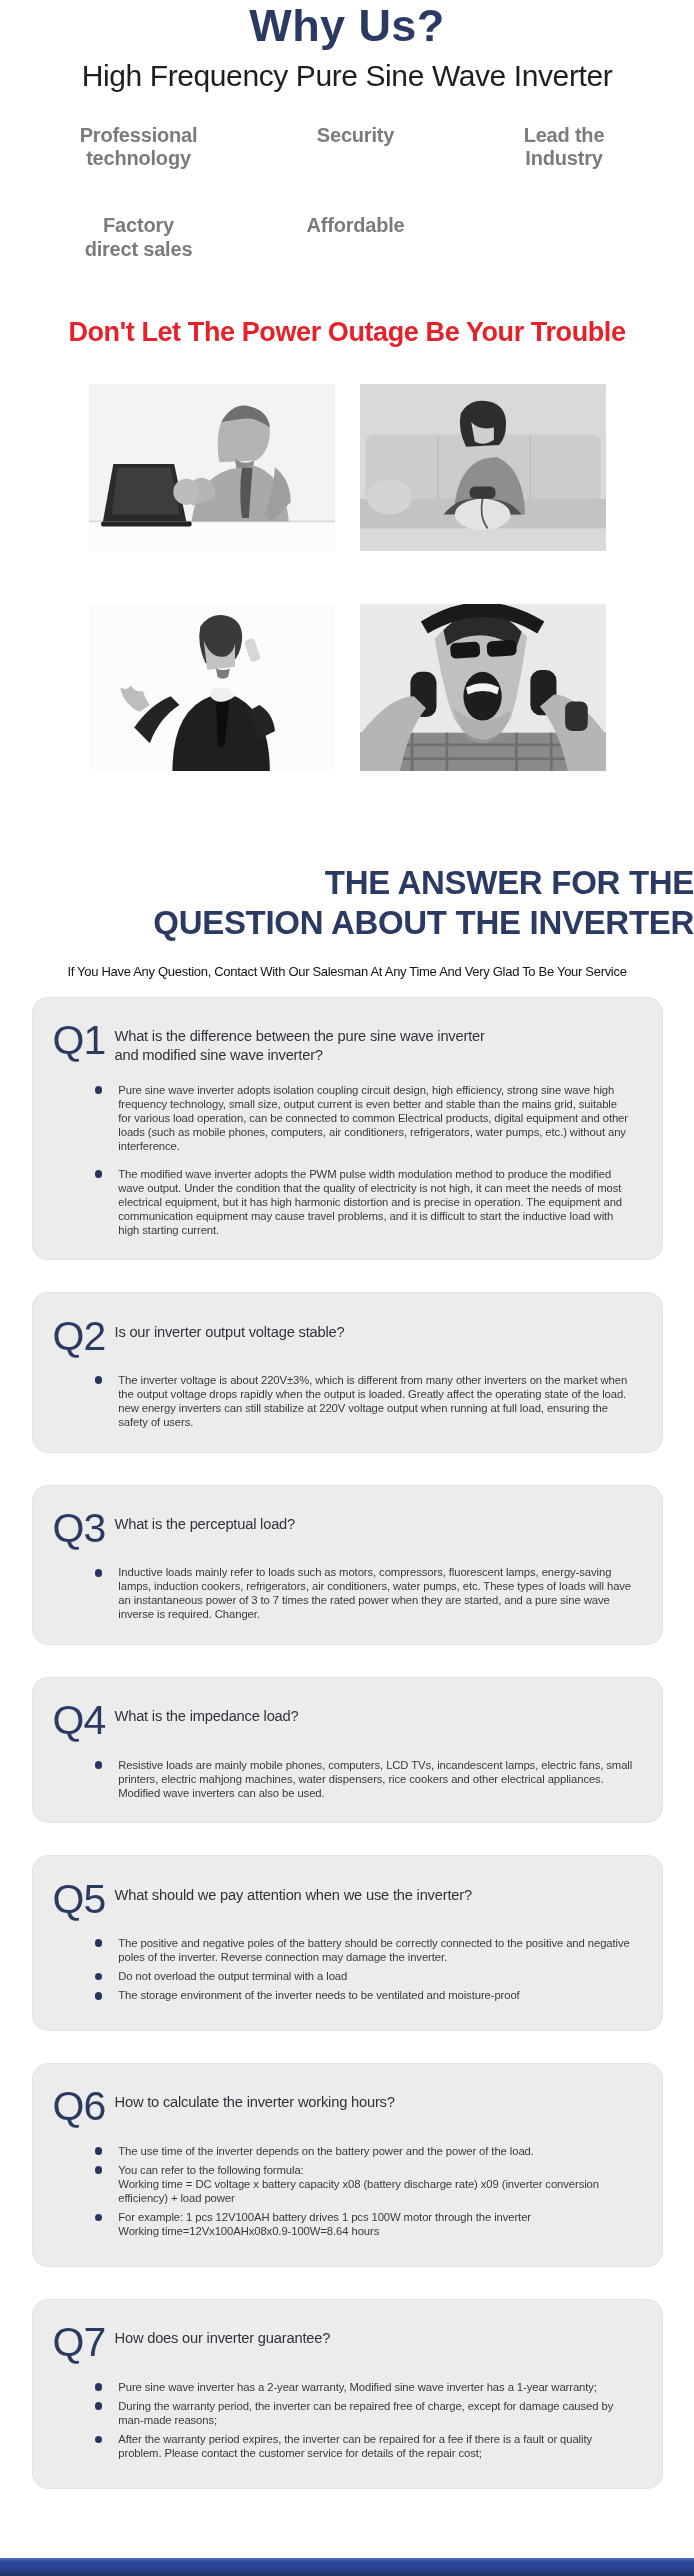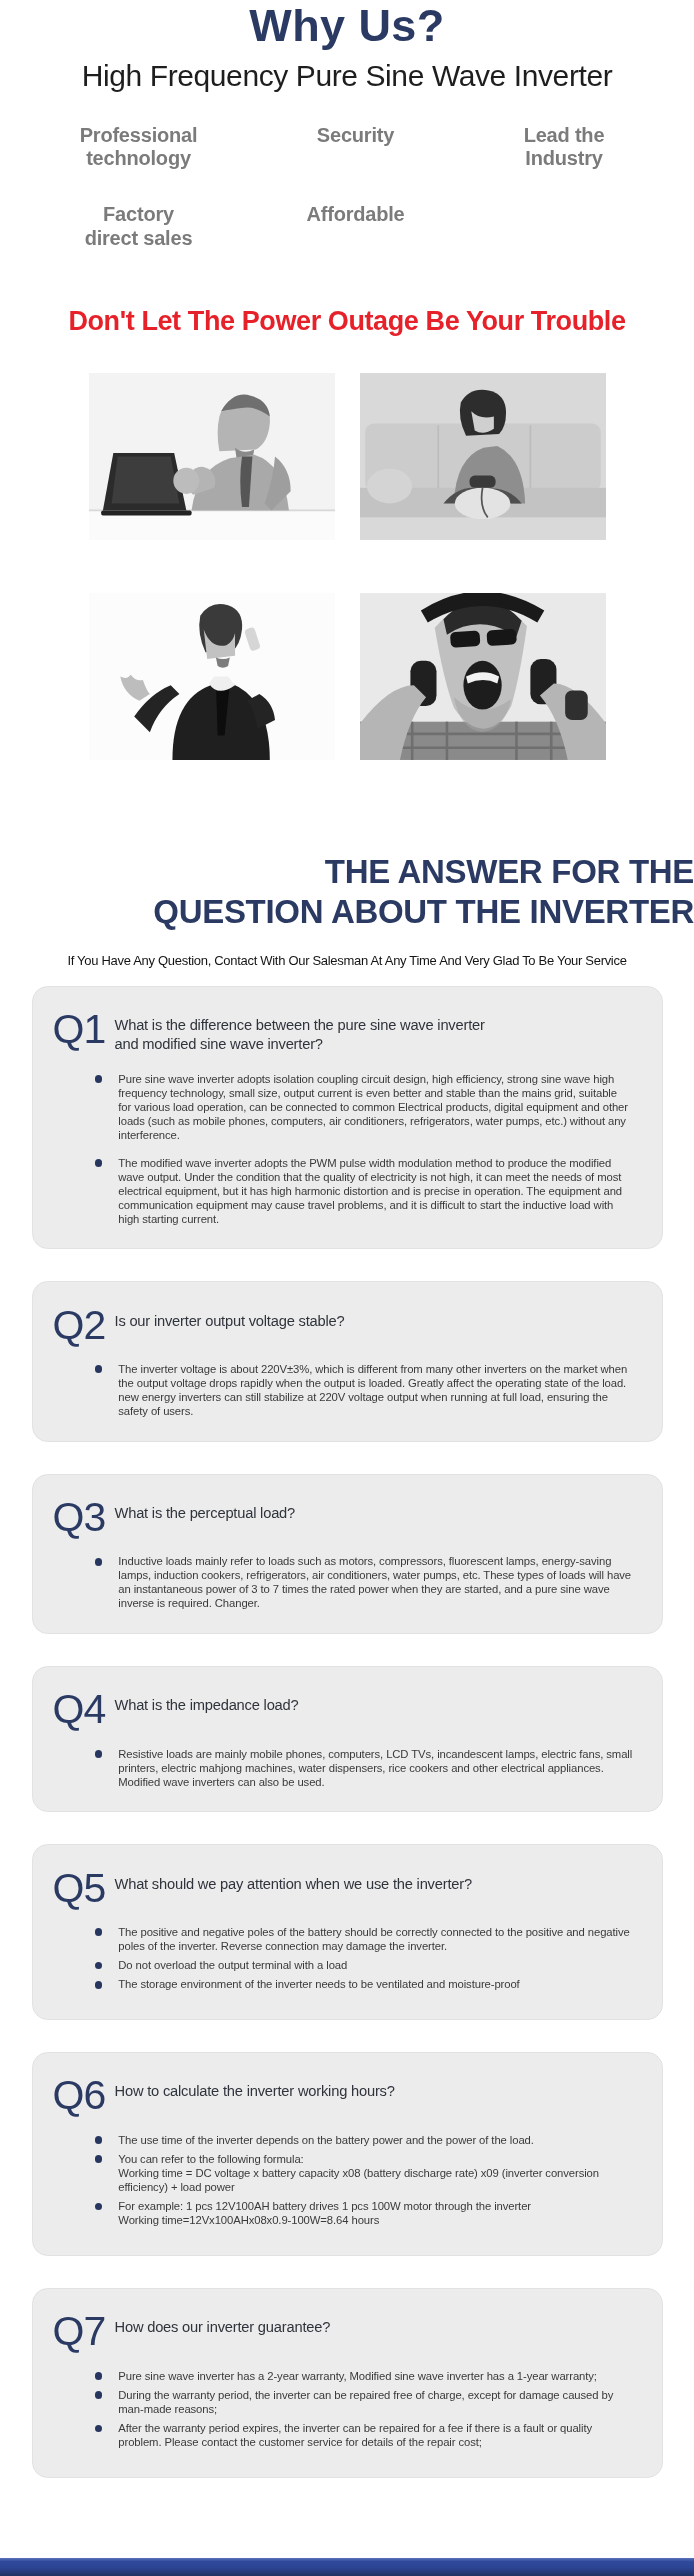--- a/index.html
+++ b/index.html
@@ -6,21 +6,21 @@
   html,body { background:#ffffff; }
   body { font-family:"Liberation Sans","DejaVu Sans",sans-serif; }
   .page { position:relative; width:694px; min-height:2576px; margin:0 auto; background:#ffffff; overflow:hidden; }
 
   .page-title { padding-top:0; text-align:center; font-size:45px; font-weight:bold;
                 color:#2b3a63; letter-spacing:0.4px; line-height:1.15; }
   .page-subtitle { margin-top:7px; text-align:center; font-size:30px; font-weight:400;
                    color:#1e1e1e; letter-spacing:-0.4px; }
 
   .features { width:625px; margin:31px auto 0; display:grid;
-              grid-template-columns:208px 226px 191px; row-gap:32px; }
+              grid-template-columns:208px 226px 191px; row-gap:43px; }
   .feature { text-align:center; font-size:20px; font-weight:bold; color:#7b7b7b;
              line-height:1.18; white-space:pre-line; letter-spacing:-0.2px; }
 
   .slogan { margin-top:56px; text-align:center; font-size:27px; font-weight:bold;
             color:#e62129; letter-spacing:-0.4px; }
 
   .photo-grid { width:516px; margin:36px auto 0; display:grid;
                 grid-template-columns:246px 246px; column-gap:25px; row-gap:53px; }
   .photo { width:246px; height:167px; overflow:hidden; background:#f0f0f0; }
   .photo svg { display:block; }

